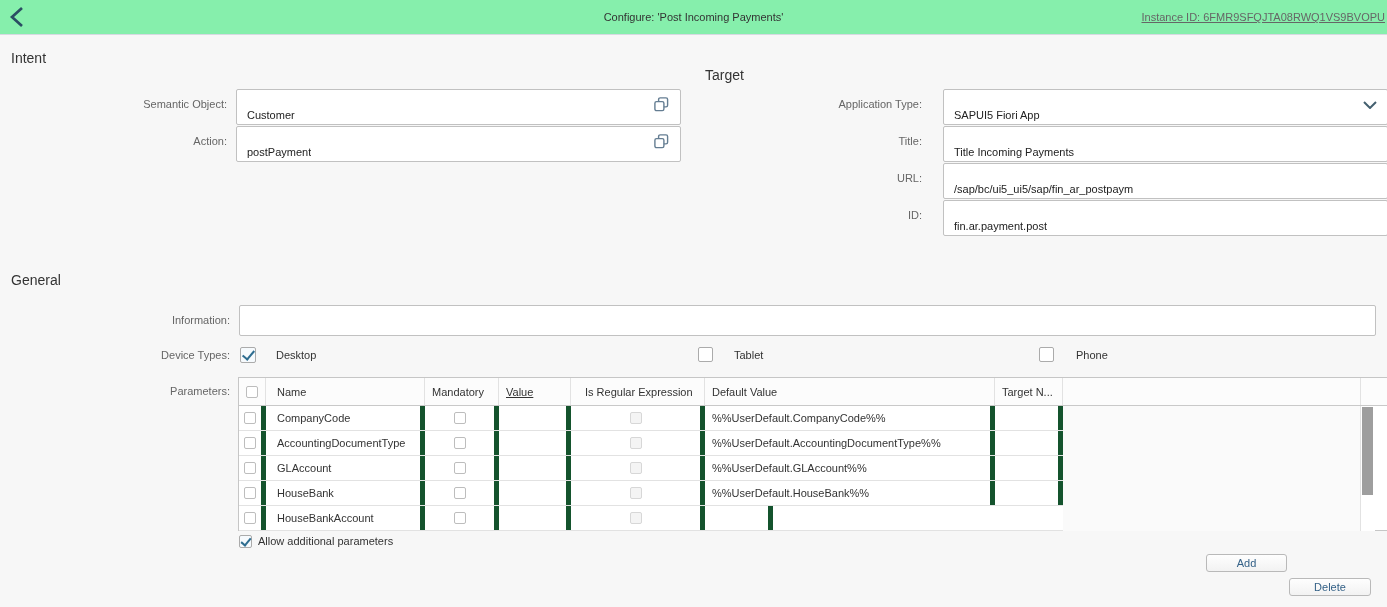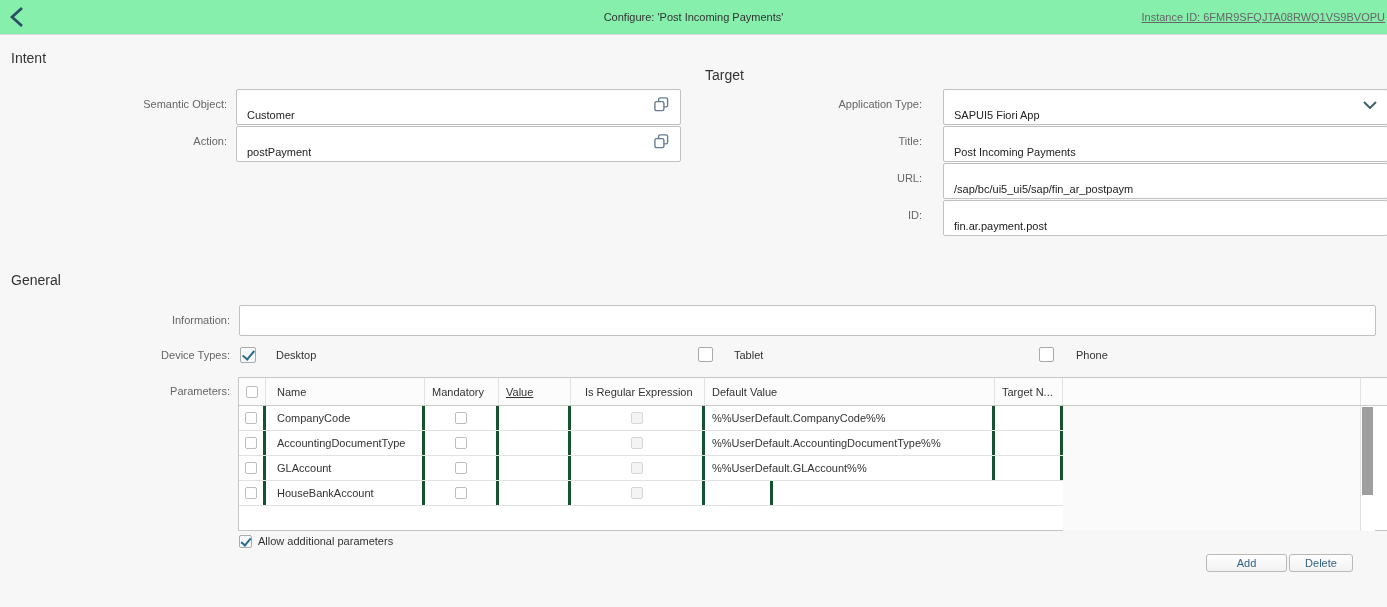--- a/index.html
+++ b/index.html
@@ -87,21 +87,21 @@
     display:flex;
   }
   .th {
     height:100%; border-right:1px solid #e2e2e2; color:#333;
     display:flex; align-items:center; white-space:nowrap; overflow:hidden;
   }
   .tbody { position:relative; height:125px; }
   .trow { display:flex; height:25px; border-bottom:1px solid #e2e2e2; width:824px; background:#fff; }
   .trow:last-child { border-bottom:none; }
   .td {
-    height:100%; border-right:3px solid #14532d;
+    height:100%; border-right:5px solid #14532d;
     display:flex; align-items:center; white-space:nowrap; overflow:hidden; color:#333;text-align:right;
   }
   .c0 { width:27px; justify-content:center; }
   .c1 { width:159px; padding-left:11px; }
   .c2 { width:74px; justify-content:center; }
   .c3 { width:72px;text-decoration:underline; }
   .c4 { width:134px; justify-content:center; }
   .c5 { width:290px; padding-left:7px; }
   .c6 { width:68px; padding-left:7px; }
   .th.c1 { justify-content:flex-start; }
@@ -123,21 +123,21 @@
   #cb-allow { left:239px; top:535px; }
   #lbl-allow { position:absolute; left:258px; top:535px; line-height:13px; color:#333; }
   
   .btn {
     position:absolute; top:554px; height:18px; border:1px solid #b9b9b9; border-radius:3px;
     background:linear-gradient(#fefefe,#f2f2f2); color:#346187; font-size:11px;
     font-family:"Liberation Sans", sans-serif;
     text-align:center; line-height:16px; cursor:pointer; padding:0;
   }
   #btn-add { left:1206px; width:81px; }
-  #btn-delete { left:1289px; width:64px; }
+  #btn-delete { left:1289px; width:82px;margin-top:24px; }
 </style>
 </head>
 <body>
 
 <div class="topbar">
   <button class="back-btn">
     <svg width="17" height="22" viewBox="0 0 17 22">
         <polyline points="14,2 4,11 14,20" fill="none" stroke="#2b4d63" stroke-width="2.7"></polyline>
       </svg>
   </button>
@@ -170,21 +170,21 @@
 <div class="flabel lbl-r row1">Application Type:</div>
 <div class="ffield fld-r row1">
   <span class="fval">SAPUI5 Fiori App</span>
   <svg class="dd-icon" viewBox="0 0 14 8">
       <polyline points="1,1 7,7 13,1" fill="none" stroke="#44606f" stroke-width="2"></polyline>
     </svg>
 </div>
 
 <div class="flabel lbl-r row2">Title:</div>
 <div class="ffield fld-r row2">
-  <span class="fval">Post Incoming Payments</span>
+  <span class="fval">Title Incoming Payments</span>
 </div>
 
 <div class="flabel lbl-r row3">URL:</div>
 <div class="ffield fld-r row3">
   <span class="fval">/sap/bc/ui5_ui5/sap/fin_ar_postpaym</span>
 </div>
 
 <div class="flabel lbl-r row4">ID:</div>
 <div class="ffield fld-r row4">
   <span class="fval">fin.ar.payment.post</span>
@@ -264,20 +264,35 @@
       <div class="td c4">
           <div class="cb cb-12 tbl-cb cb-dis"></div>
         </div>
       <div class="td c5">%%UserDefault.GLAccount%%</div>
       <div class="td c6"></div>
     </div>
     <div class="trow">
       <div class="td c0">
           <div class="cb cb-12 tbl-cb"></div>
         </div>
+      <div class="td c1">HouseBank</div>
+      <div class="td c2">
+          <div class="cb cb-12 tbl-cb"></div>
+        </div>
+      <div class="td c3"></div>
+      <div class="td c4">
+          <div class="cb cb-12 tbl-cb cb-dis"></div>
+        </div>
+      <div class="td c5">%%UserDefault.HouseBank%%</div>
+      <div class="td c6"></div>
+    </div>
+    <div class="trow">
+      <div class="td c0">
+          <div class="cb cb-12 tbl-cb"></div>
+        </div>
       <div class="td c1">HouseBankAccount</div>
       <div class="td c2">
           <div class="cb cb-12 tbl-cb"></div>
         </div>
       <div class="td c3"></div>
       <div class="td c4">
           <div class="cb cb-12 tbl-cb cb-dis"></div>
         </div>
       <div class="td c6"></div>
     </div>

